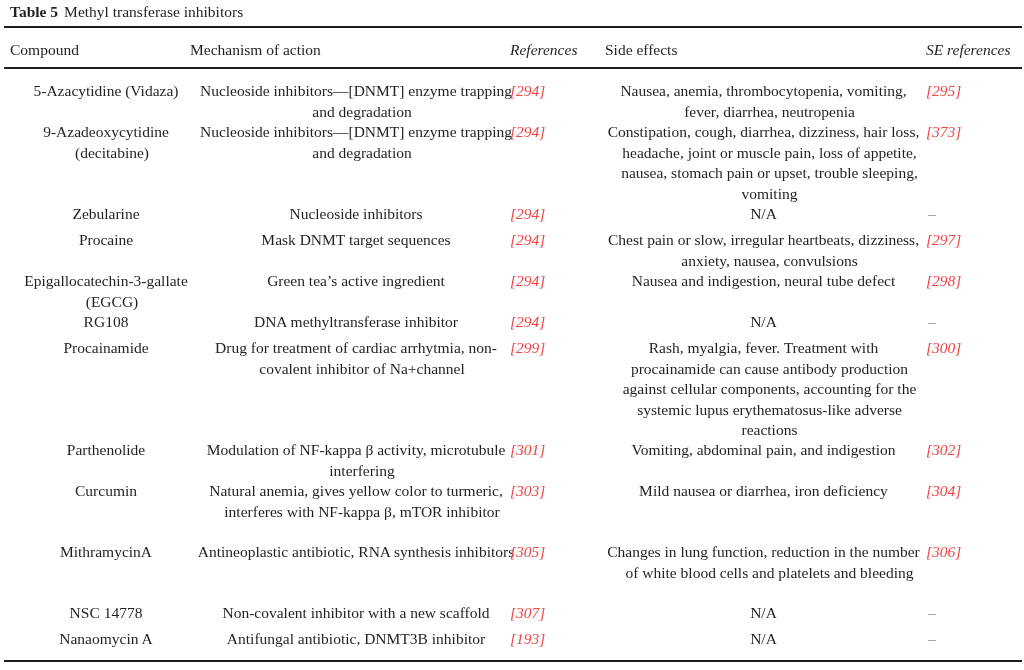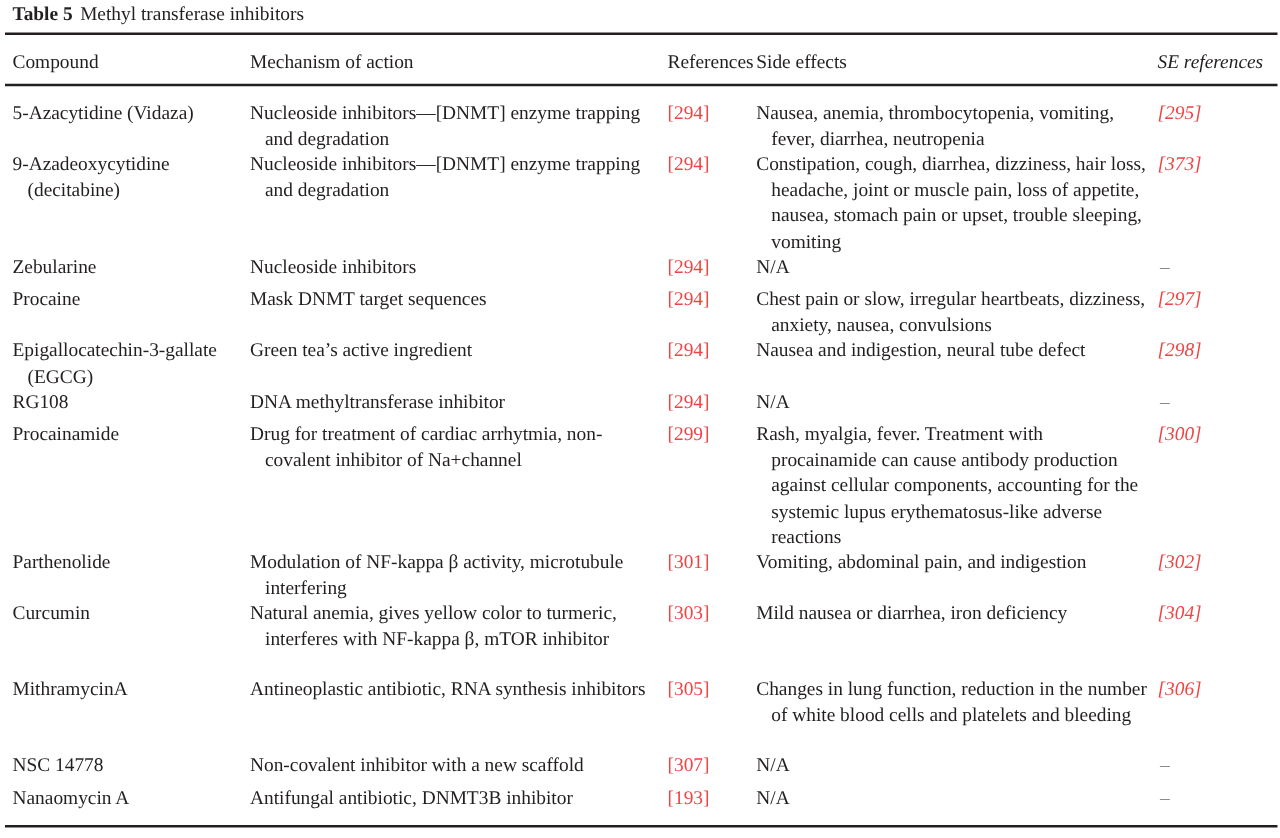--- a/index.html
+++ b/index.html
@@ -11,25 +11,25 @@
   .caption { position: absolute; left: 10px; top: 3px; font-size: 15.5px; }
   .caption b { font-weight: bold; margin-right: 6px; }
   .rule { position: absolute; left: 4px; right: 2px; background: #231f20; }
   .rule.top { top: 26px; height: 2px; }
   .rule.mid { top: 67px; height: 2px; }
   .rule.bot { top: 660px; height: 2px; }
   .hdr { position: absolute; top: 40px; }
   .row { position: absolute; left: 0; width: 1024px; }
   .cell { position: absolute; top: 0; line-height: 20.5px; }
   .c1 { left: 10px; width: 180px; }
-  .c2 { left: 200px; width: 320px; }
-  .c3 { left: 534px; width: 90px; }
+  .c2 { left: 190px; width: 320px; }
+  .c3 { left: 510px; width: 90px; font-style: italic; }
   .c4 { left: 605px; width: 305px; }
   .c5 { left: 926px; width: 90px; font-style: italic; }
-  .hang { padding-left: 12px; text-indent: -12px; }
+  .hang { padding-left: 12px; text-indent: -12px; text-align: center; }
   .ref { color: #ef4444; }
   .dash { color: #888; padding-left: 2px; }
 </style>
 </head>
 <body>
 
 <div class="caption">
   <b>Table 5</b><span>Methyl transferase inhibitors</span>
 </div>
 

